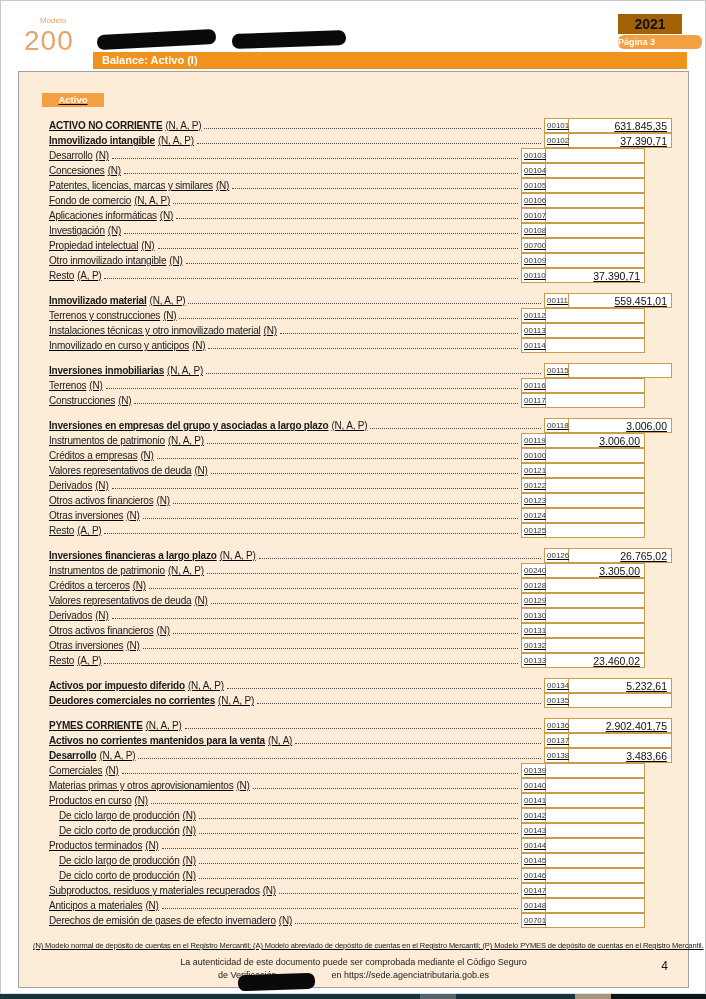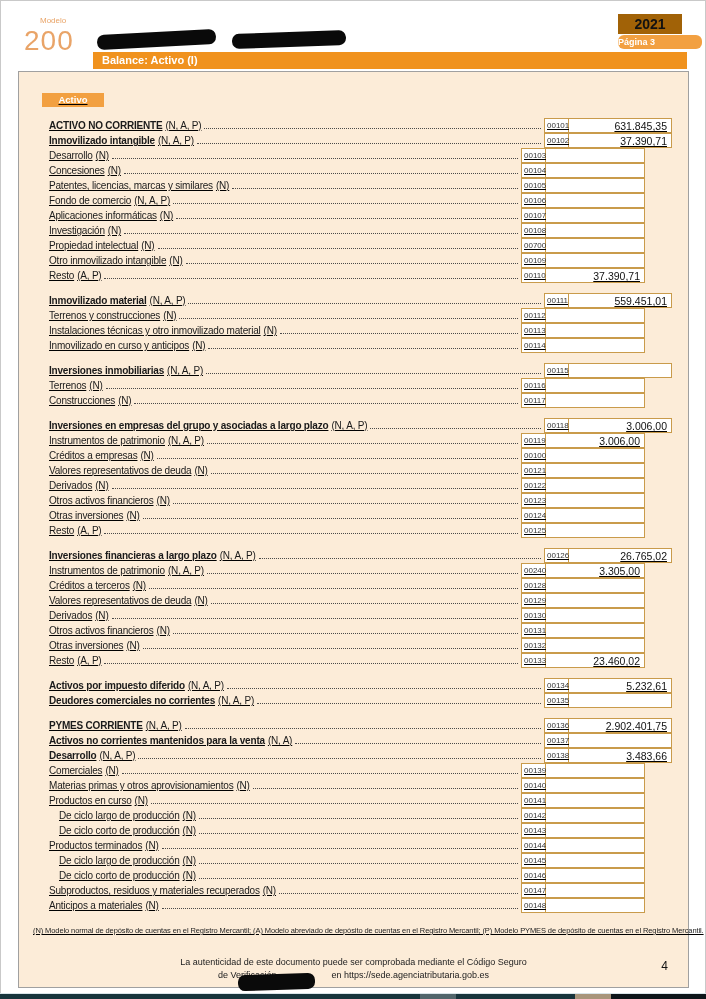--- a/index.html
+++ b/index.html
@@ -384,20 +384,26 @@
           <div class="row normal">
             <span class="rlabel"><span class="lt">Subproductos, residuos y materiales recuperados</span><span class="sfx">(N)</span></span>
             <span class="leader"></span>
             <span class="codebox">00147</span>
             <span class="valuebox"></span>
           </div>
           <div class="row normal">
             <span class="rlabel"><span class="lt">Anticipos a materiales</span><span class="sfx">(N)</span></span>
             <span class="leader"></span>
             <span class="codebox">00148</span>
+            <span class="valuebox"></span>
+          </div>
+          <div class="row normal">
+            <span class="rlabel"><span class="lt">Derechos de emisión de gases de efecto invernadero</span><span class="sfx">(N)</span></span>
+            <span class="leader"></span>
+            <span class="codebox">00701</span>
             <span class="valuebox"></span>
           </div>
         </div>
       </div>
     <div class="footnote">(N)  Modelo normal de depósito de cuentas en el Registro Mercantil; (A) Modelo abreviado de depósito de cuentas en el Registro Mercantil; (P) Modelo PYMES de depósito de cuentas en el Registro Mercantil.</div>
     <div class="csv-footer">
       <div>La autenticidad de este documento puede ser comprobada mediante el Código Seguro</div>
       <div>
         <span>de Verificación</span>
         <span>&nbsp;&nbsp;&nbsp;&nbsp;&nbsp;&nbsp;&nbsp;&nbsp;&nbsp;&nbsp;&nbsp;&nbsp;&nbsp;&nbsp;&nbsp;&nbsp;&nbsp;&nbsp;&nbsp;&nbsp;</span>

